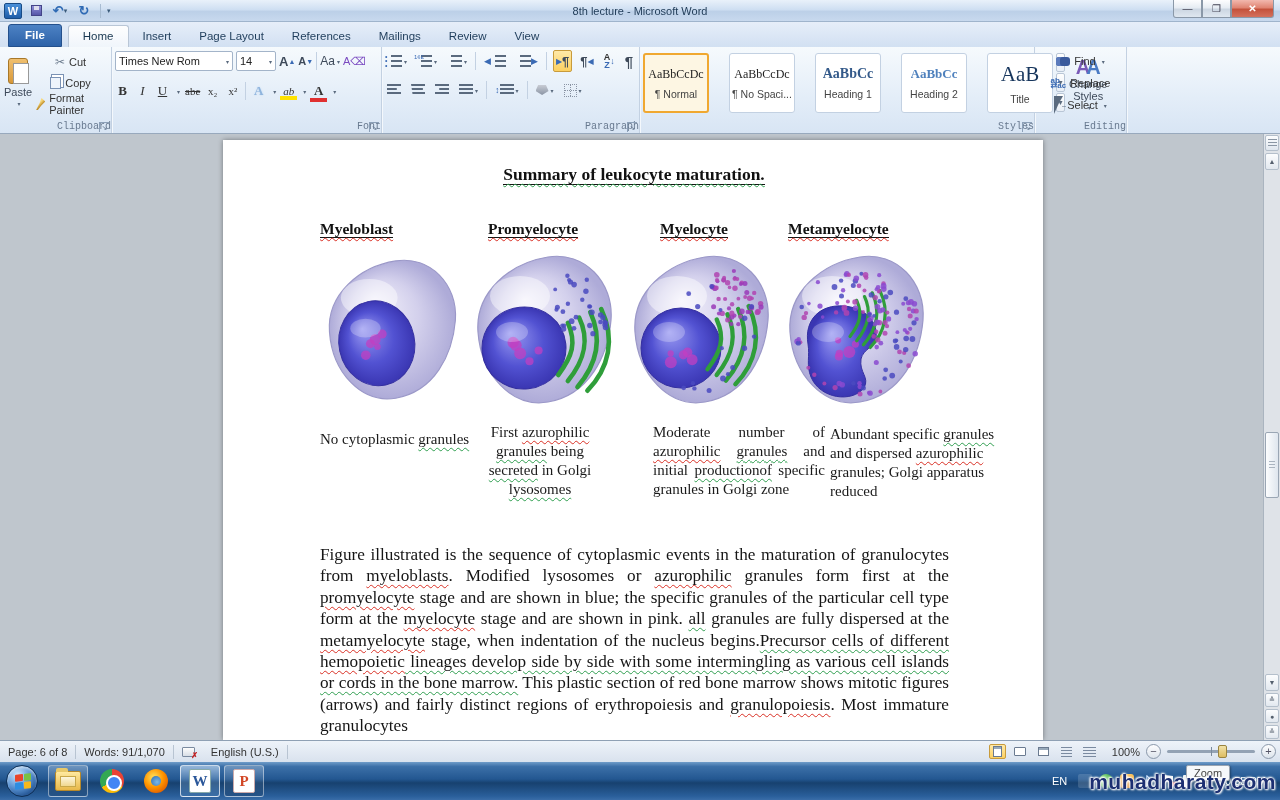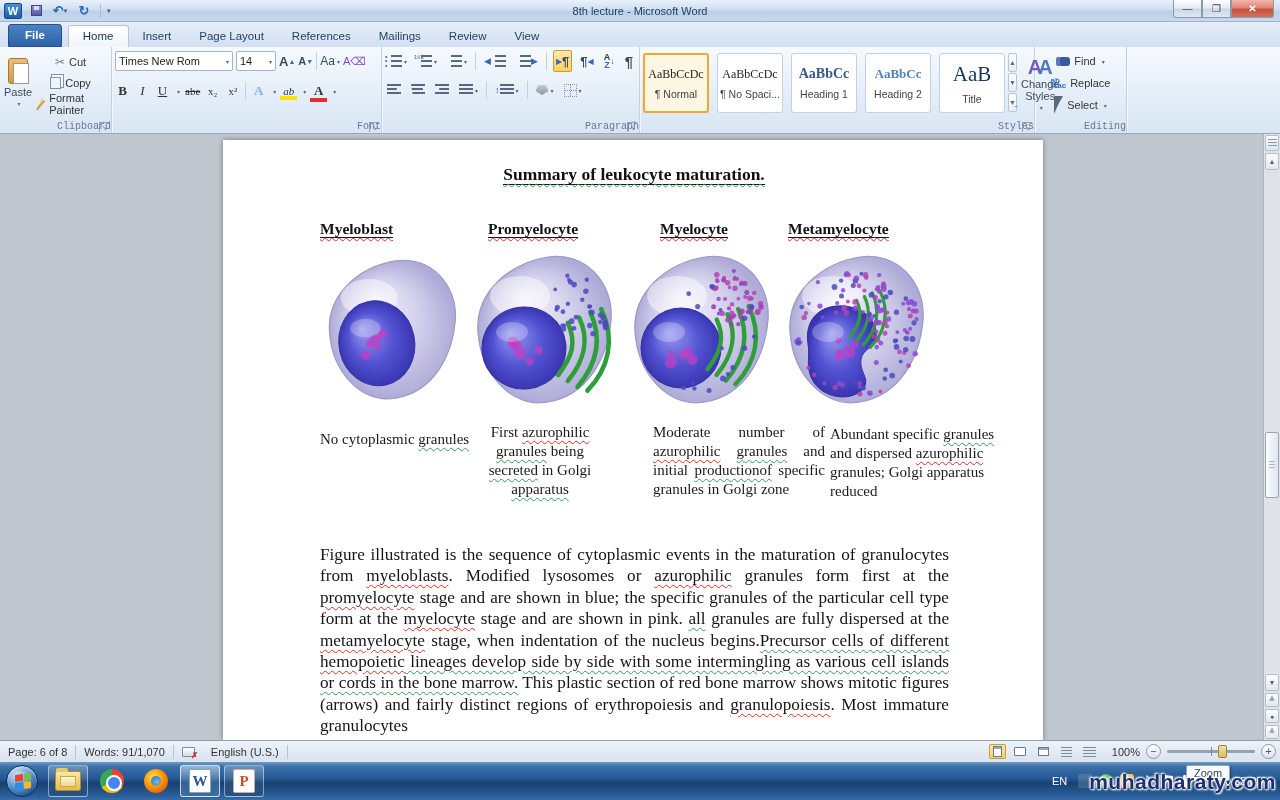--- a/index.html
+++ b/index.html
@@ -85,21 +85,21 @@
   .al-l { background:repeating-linear-gradient(#5a6a7e 0 2px,transparent 2px 4px); clip-path:polygon(0 0,100% 0,100% 2px,0 2px,0 4px,70% 4px,70% 6px,0 6px,0 8px,100% 8px,100% 10px,0 10px,0 12px,70% 12px,70% 14px,0 14px); }
   .al-c { background:repeating-linear-gradient(#5a6a7e 0 2px,transparent 2px 4px); clip-path:polygon(0 0,100% 0,100% 2px,0 2px,15% 4px,85% 4px,85% 6px,15% 6px,0 8px,100% 8px,100% 10px,0 10px,15% 12px,85% 12px,85% 14px,15% 14px); }
   .al-j { background:repeating-linear-gradient(#5a6a7e 0 2px,transparent 2px 4px); }
   .bucket { width:13px; height:10px; background:linear-gradient(#c8ccd4,#8a94a4); clip-path:polygon(20% 0,80% 0,100% 60%,50% 100%,0 60%); }
   .borders-ico { width:13px; height:13px; border:1px dotted #8a94a4; position:relative; }
   .borders-ico:after{ content:""; position:absolute; left:5px; top:0; bottom:0; border-left:1px dotted #8a94a4; }
   .borders-ico:before{ content:""; position:absolute; top:5px; left:0; right:0; border-top:1px dotted #8a94a4; }
 
   
   .g-styles { width:395px; display:flex; }
-  .style-cards { display:flex; gap:8px; padding-top:4px; }
+  .style-cards { display:flex; gap:20px; padding-top:4px; }
   .scard { width:66px; height:60px; background:#fff; border:1px solid #c3d1e2; border-radius:3px; display:flex; flex-direction:column; align-items:center; justify-content:center; gap:6px; }
   .scard.sel { border:2px solid #f0a830; background:#fdf6e3; }
   .sprev { font-family:"Liberation Serif",serif; font-size:12px; color:#222; white-space:nowrap; overflow:hidden; max-width:62px; }
   .sprev.h1 { color:#345a8a; font-weight:bold; font-size:14px; }
   .sprev.h2 { color:#4f81bd; font-weight:bold; font-size:13px; }
   .sprev.title { color:#17365d; font-size:21px; }
   .sname { font-size:10.5px; color:#444; white-space:nowrap; overflow:hidden; max-width:62px; }
   .styles-scroll { width:16px; margin-left:3px; display:flex; flex-direction:column; gap:1px; padding-top:4px; }
   .sarr { height:19px; border:1px solid #b9c6d6; border-radius:2px; background:linear-gradient(#fefefe,#e8eef6); font-size:7px; color:#5a6a7e; text-align:center; line-height:17px; }
   .change-styles { width:58px; display:flex; flex-direction:column; align-items:center; justify-content:center; font-size:11px; color:#3e4a5a; text-align:center; gap:2px; margin-left:4px; }
@@ -755,21 +755,21 @@
             <circle cx="108.6" cy="70.9" r="2.6" fill="#8a4ad0" opacity="0.85"></circle>
             <circle cx="57.2" cy="55.1" r="2.1" fill="#8a4ad0" opacity="0.85"></circle>
             <circle cx="18.7" cy="91.3" r="2.2" fill="#8a4ad0" opacity="0.85"></circle>
             <circle cx="105.7" cy="121.8" r="2.4" fill="#4a4ac0" opacity="0.85"></circle>
             <circle cx="97.5" cy="58.7" r="2.8" fill="#8a4ad0" opacity="0.85"></circle>
             <circle cx="110.3" cy="44.5" r="2.8" fill="#4a4ac0" opacity="0.85"></circle>
           </svg>
       </div>
 
       <div class="caption" style="left:97px;top:290px;width:150px"><span class="seg ">No cytoplasmic </span><span class="seg sqg">granules</span></div>
-      <div class="caption" style="left:253px;top:283px;width:128px;text-align:center"><span class="seg ">First </span><span class="seg sqr">azurophilic</span><span class="seg "> </span><span class="seg sqg">granules</span><span class="seg "> being </span><span class="seg sqg">secreted</span><span class="seg "> in Golgi </span><span class="seg sqg">apparatus</span></div>
+      <div class="caption" style="left:253px;top:283px;width:128px;text-align:center"><span class="seg ">First </span><span class="seg sqr">azurophilic</span><span class="seg "> </span><span class="seg sqg">granules</span><span class="seg "> being </span><span class="seg sqg">secreted</span><span class="seg "> in Golgi </span><span class="seg sqg">lysosomes</span></div>
       <div class="caption" style="left:607px;top:285px;width:165px"><span class="seg ">Abundant specific </span><span class="seg sqg">granules</span><span class="seg "> and dispersed </span><span class="seg sqr">azurophilic</span><span class="seg "> granules; Golgi apparatus reduced</span></div>
       <div class="caption" style="left:430px;top:283px;width:172px;text-align:justify"><span class="seg ">Moderate number of </span><span class="seg sqr">azurophilic</span><span class="seg "> </span><span class="seg sqg">granules</span><span class="seg "> and initial </span><span class="seg sqg">productionof</span><span class="seg "> specific granules in Golgi zone</span></div>
 
       <div class="doc-body"><span class="seg ">Figure illustrated is the sequence of cytoplasmic events in the maturation of granulocytes from </span><span class="seg sqr">myeloblasts</span><span class="seg ">. Modified lysosomes or </span><span class="seg sqr">azurophilic</span><span class="seg "> granules form first at the </span><span class="seg sqr">promyelocyte</span><span class="seg "> stage and are shown in blue; the specific granules of the particular cell type form at the </span><span class="seg sqr">myelocyte</span><span class="seg "> stage and are shown in pink. </span><span class="seg sqg">all</span><span class="seg "> granules are fully dispersed at the </span><span class="seg sqr">metamyelocyte</span><span class="seg "> stage, when indentation of the nucleus begins.</span><span class="seg sqg">Precursor cells of different </span><span class="seg sqr">hemopoietic</span><span class="seg sqg"> lineages develop side by side with some intermingling as various cell islands or cords in the bone marrow.</span><span class="seg "> This plastic section of red bone marrow shows mitotic figures (arrows) and fairly distinct regions of erythropoiesis and </span><span class="seg sqr">granulopoiesis</span><span class="seg ">. Most immature granulocytes</span></div>
     </div>
 
     <div class="vscroll">
       <span class="ruler-toggle">
           <span class="ruler-glyph"></span>
         </span>

